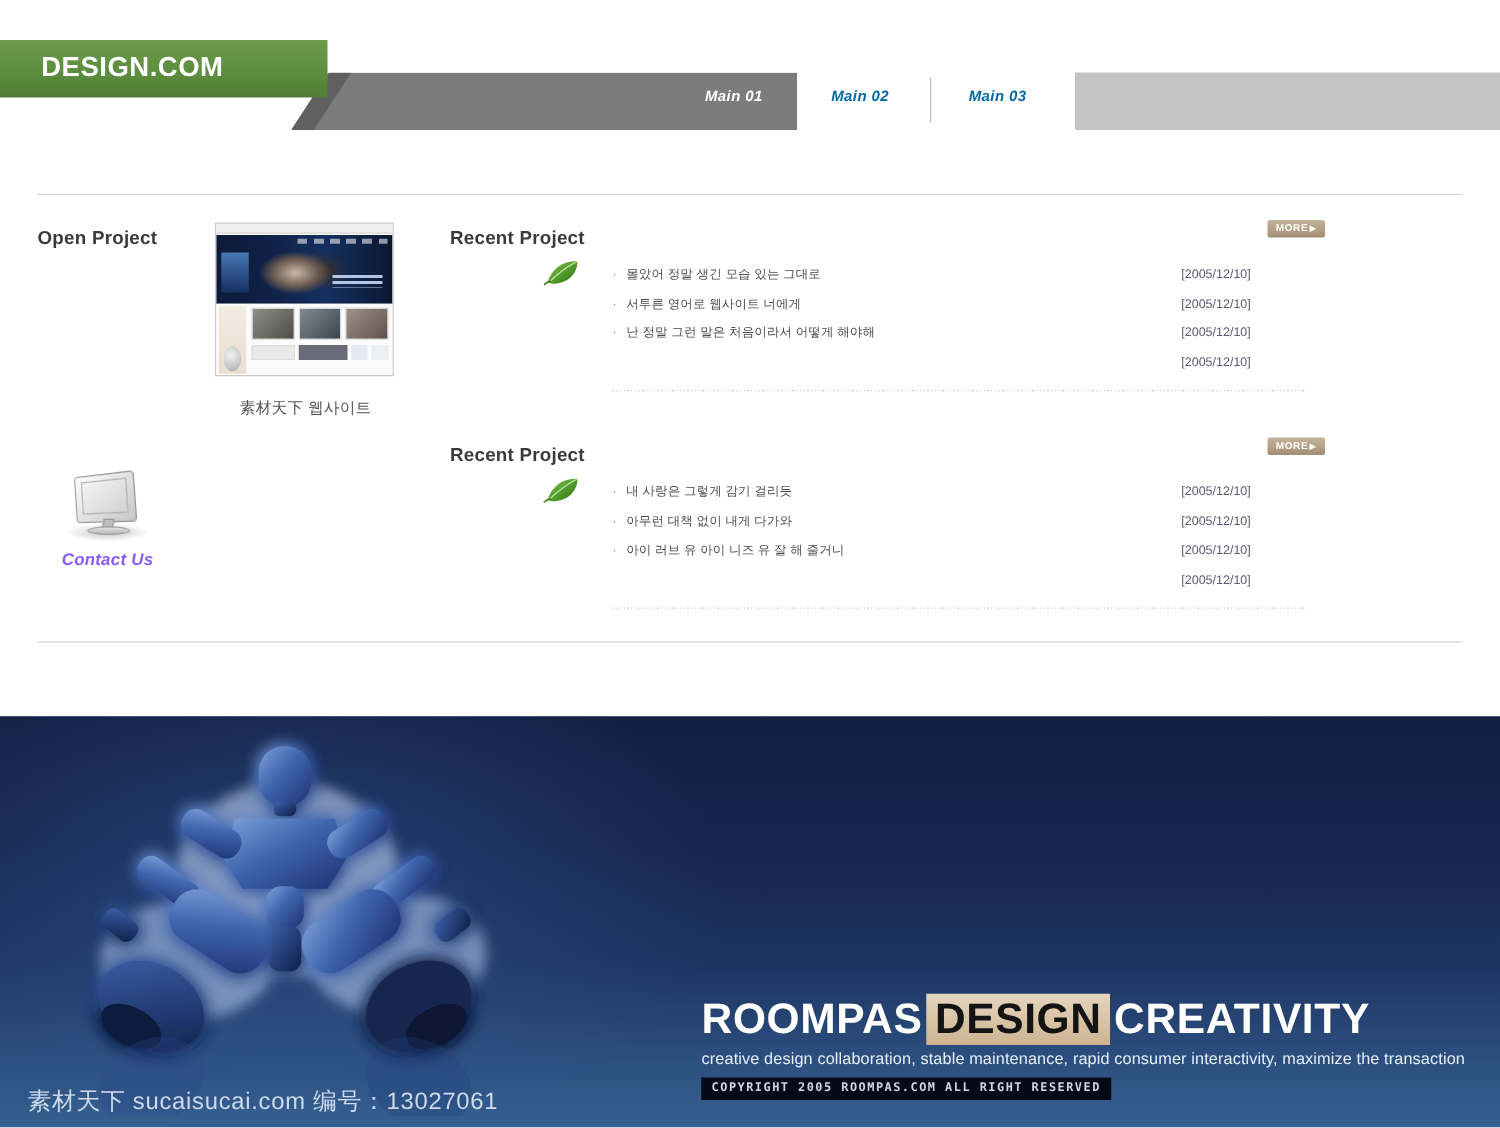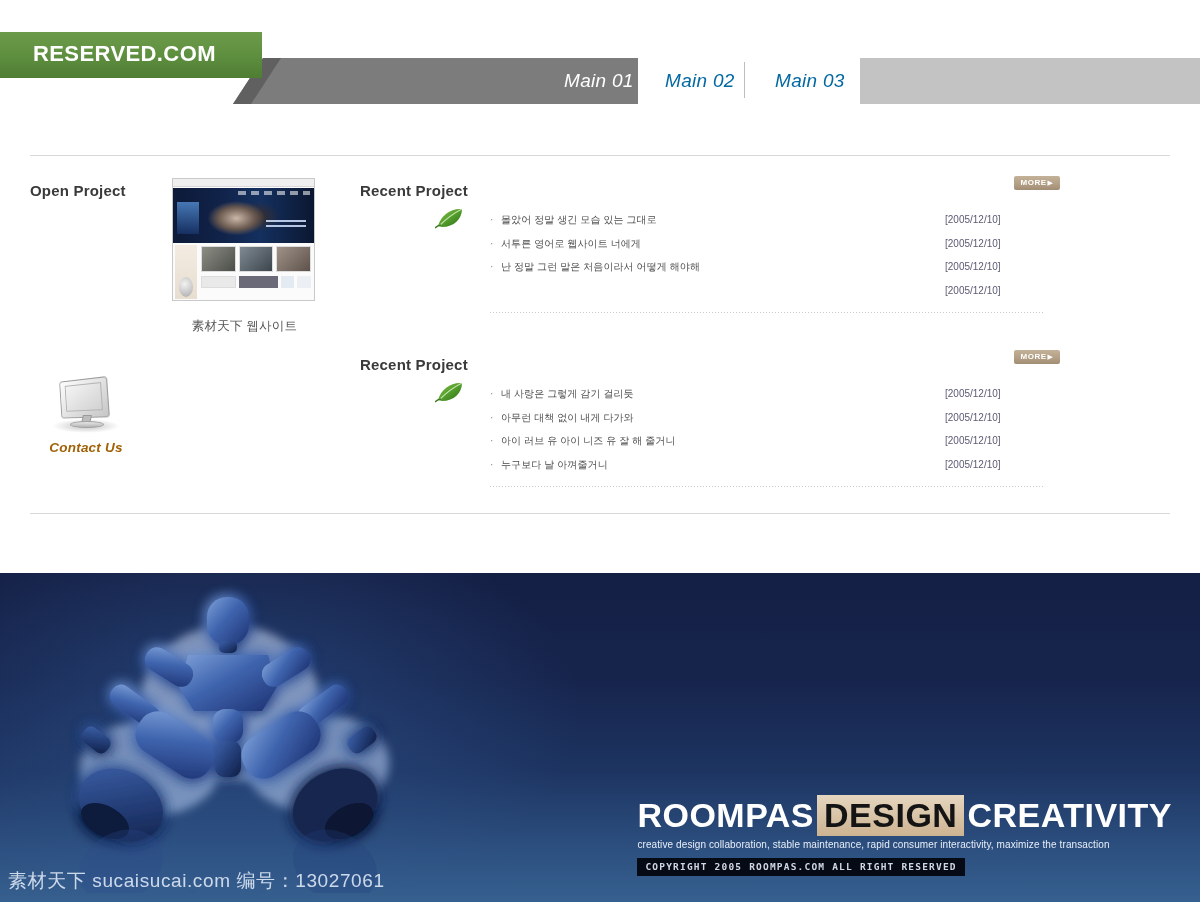--- a/index.html
+++ b/index.html
@@ -71,23 +71,23 @@
     font-size: 22px;
     font-weight: bold;
     letter-spacing: 0.4px;
     color: #ffffff;
     white-space: nowrap;
   }
 
   .nav-item {
     position: absolute;
     top: 70px;
-    font-size: 19px;
+    font-size: 12px;
     font-style: italic;
-    font-weight: normal;
+    font-weight: bold;
     letter-spacing: 0.3px;
     white-space: nowrap;
     cursor: pointer;
   }
   .nav-item.active { color: #ffffff; }
   .nav-item.plain  { color: #0369a1; }
   #nav0 { left: 564px; }
   #nav1 { left: 665px; }
   #nav2 { left: 775px; }
 
@@ -248,21 +248,21 @@
     width: 34px; height: 7px;
     border-radius: 50%;
     background: linear-gradient(to bottom, #e6e6e6, #b6b6b6);
     border: 1px solid #a2a2a2;
   }
   .contact-label {
     margin-top: 3px;
     font-size: 13.5px;
     font-style: italic;
     font-weight: bold;
-    color: #a16207;
+    color: #8b5cf6;
     letter-spacing: 0.2px;
   }
 
   
   .rp { position: absolute; width: 700px; }
   .rp#rp0 { left: 360px; top: 42px; }
   .rp#rp1 { left: 360px; top: 216px; }
 
   .rp-title {
     position: absolute; left: 0; top: 0;
@@ -364,60 +364,60 @@
     line-height: 40px;
   }
   .brand-hl {
     background: linear-gradient(to bottom, #e5d6bf, #cdb391);
     color: #141414;
     padding: 1px 7px 2px 7px;
     margin: 0 3px;
   }
   .brand-sub {
     margin-top: 4px;
-    font-size: 10px;
+    font-size: 13px;
     color: #e8eef8;
     letter-spacing: .1px;
   }
   .copyright {
     display: inline-block;
     margin-top: 8px;
     background: #060a14;
     color: #cfd7e4;
     font-size: 9.5px;
     font-weight: bold;
     letter-spacing: 1.2px;
     padding: 3px 8px 4px 8px;
     font-family: "DejaVu Sans Mono", "Liberation Mono", monospace;
   }
 
   .watermark {
     position: absolute;
-    left: 8px; bottom: 8px;
+    left: 22px; bottom: 8px;
     font-size: 19px;
     color: rgba(225,235,248,.88);
     letter-spacing: .6px;
     white-space: nowrap;
     pointer-events: none;
     margin-top: 12px;
   }
 </style>
 </head>
 <body>
 
 <div class="page">
 
   <div class="header">
     <div class="nav-strip"></div>
     <div class="nav-strip-shade"></div>
     <div class="nav-white"></div>
     <div class="nav-light"></div>
 
     <div class="logo-banner"></div>
-    <div class="logo-text">RESERVED.COM</div>
+    <div class="logo-text">DESIGN.COM</div>
 
     <div class="nav-divider"></div>
 
     <div class="nav-item active" id="nav0">Main 01</div>
     <div class="nav-item plain" id="nav1">Main 02</div>
     <div class="nav-item plain" id="nav2">Main 03</div>
   </div>
 
   <div class="main">
     <div class="rule top"></div>
@@ -509,21 +509,20 @@
           <path d="M0 21 C2 19, 4 18, 6 18" stroke="#3f7a20" stroke-width="1.4" fill="none"></path>
         </svg>
       </div>
       <div class="more-btn">
         <span>MORE</span><span class="arrow">▶</span>
       </div>
       <ul class="rp-list">
         <li><span class="dot">·</span><span>내 사랑은 그렇게 감기 걸리듯</span></li>
         <li><span class="dot">·</span><span>아무런 대책 없이 내게 다가와</span></li>
         <li><span class="dot">·</span><span>아이 러브 유 아이 니즈 유 잘 해 줄거니</span></li>
-        <li><span class="dot">·</span><span>누구보다 날 아껴줄거니</span></li>
       </ul>
       <ul class="rp-dates">
         <li>[2005/12/10]</li>
         <li>[2005/12/10]</li>
         <li>[2005/12/10]</li>
         <li>[2005/12/10]</li>
       </ul>
       <div class="dotted"></div>
     </div>
   </div>

